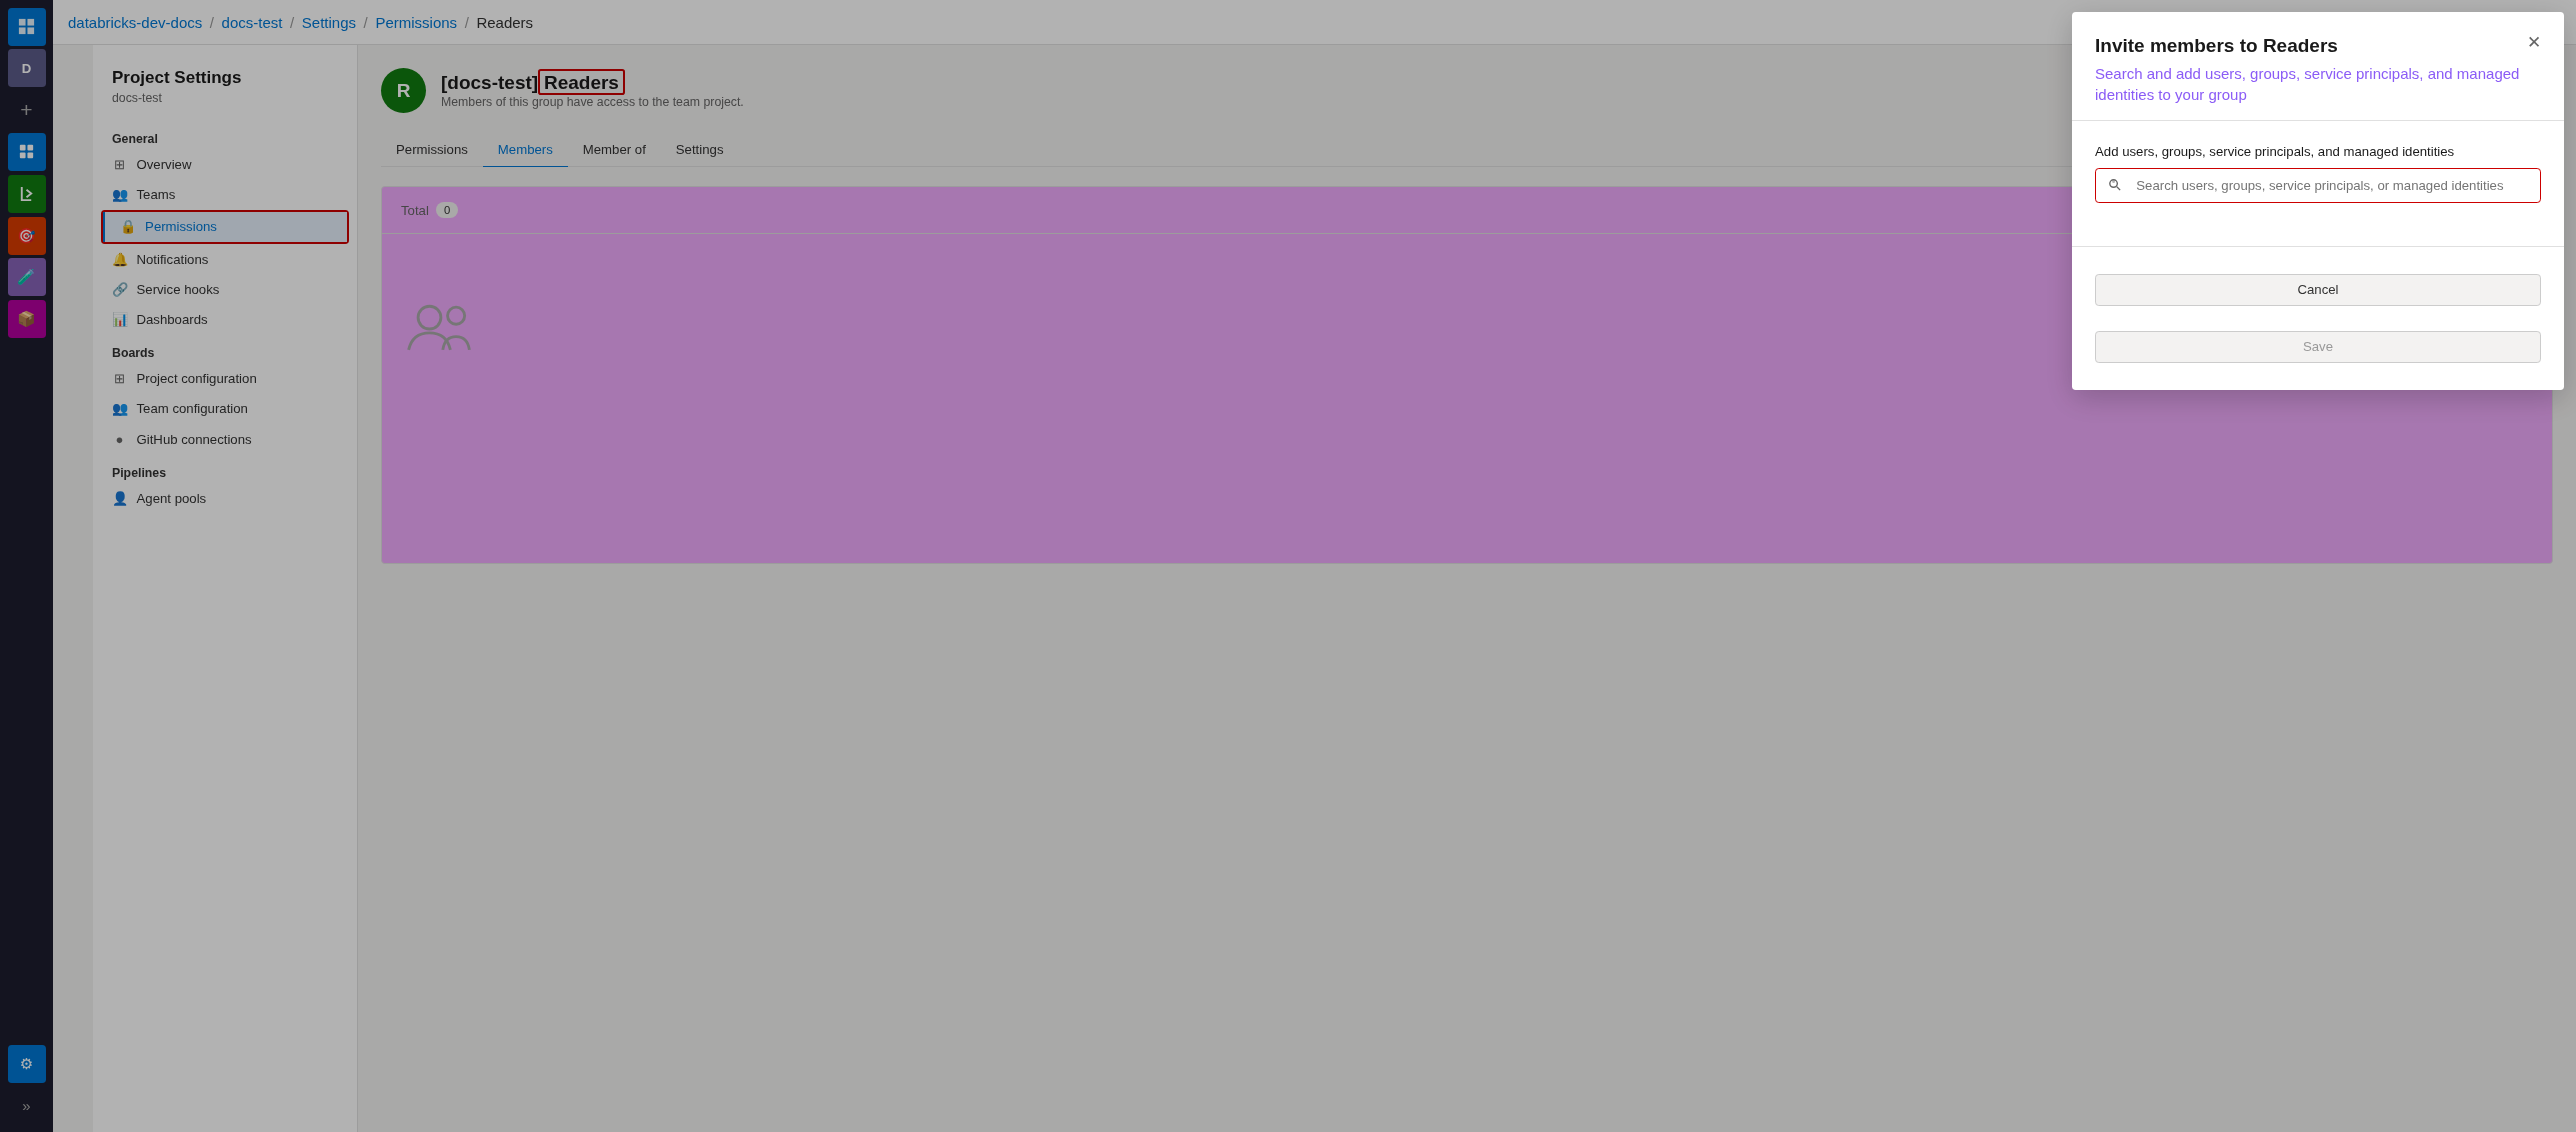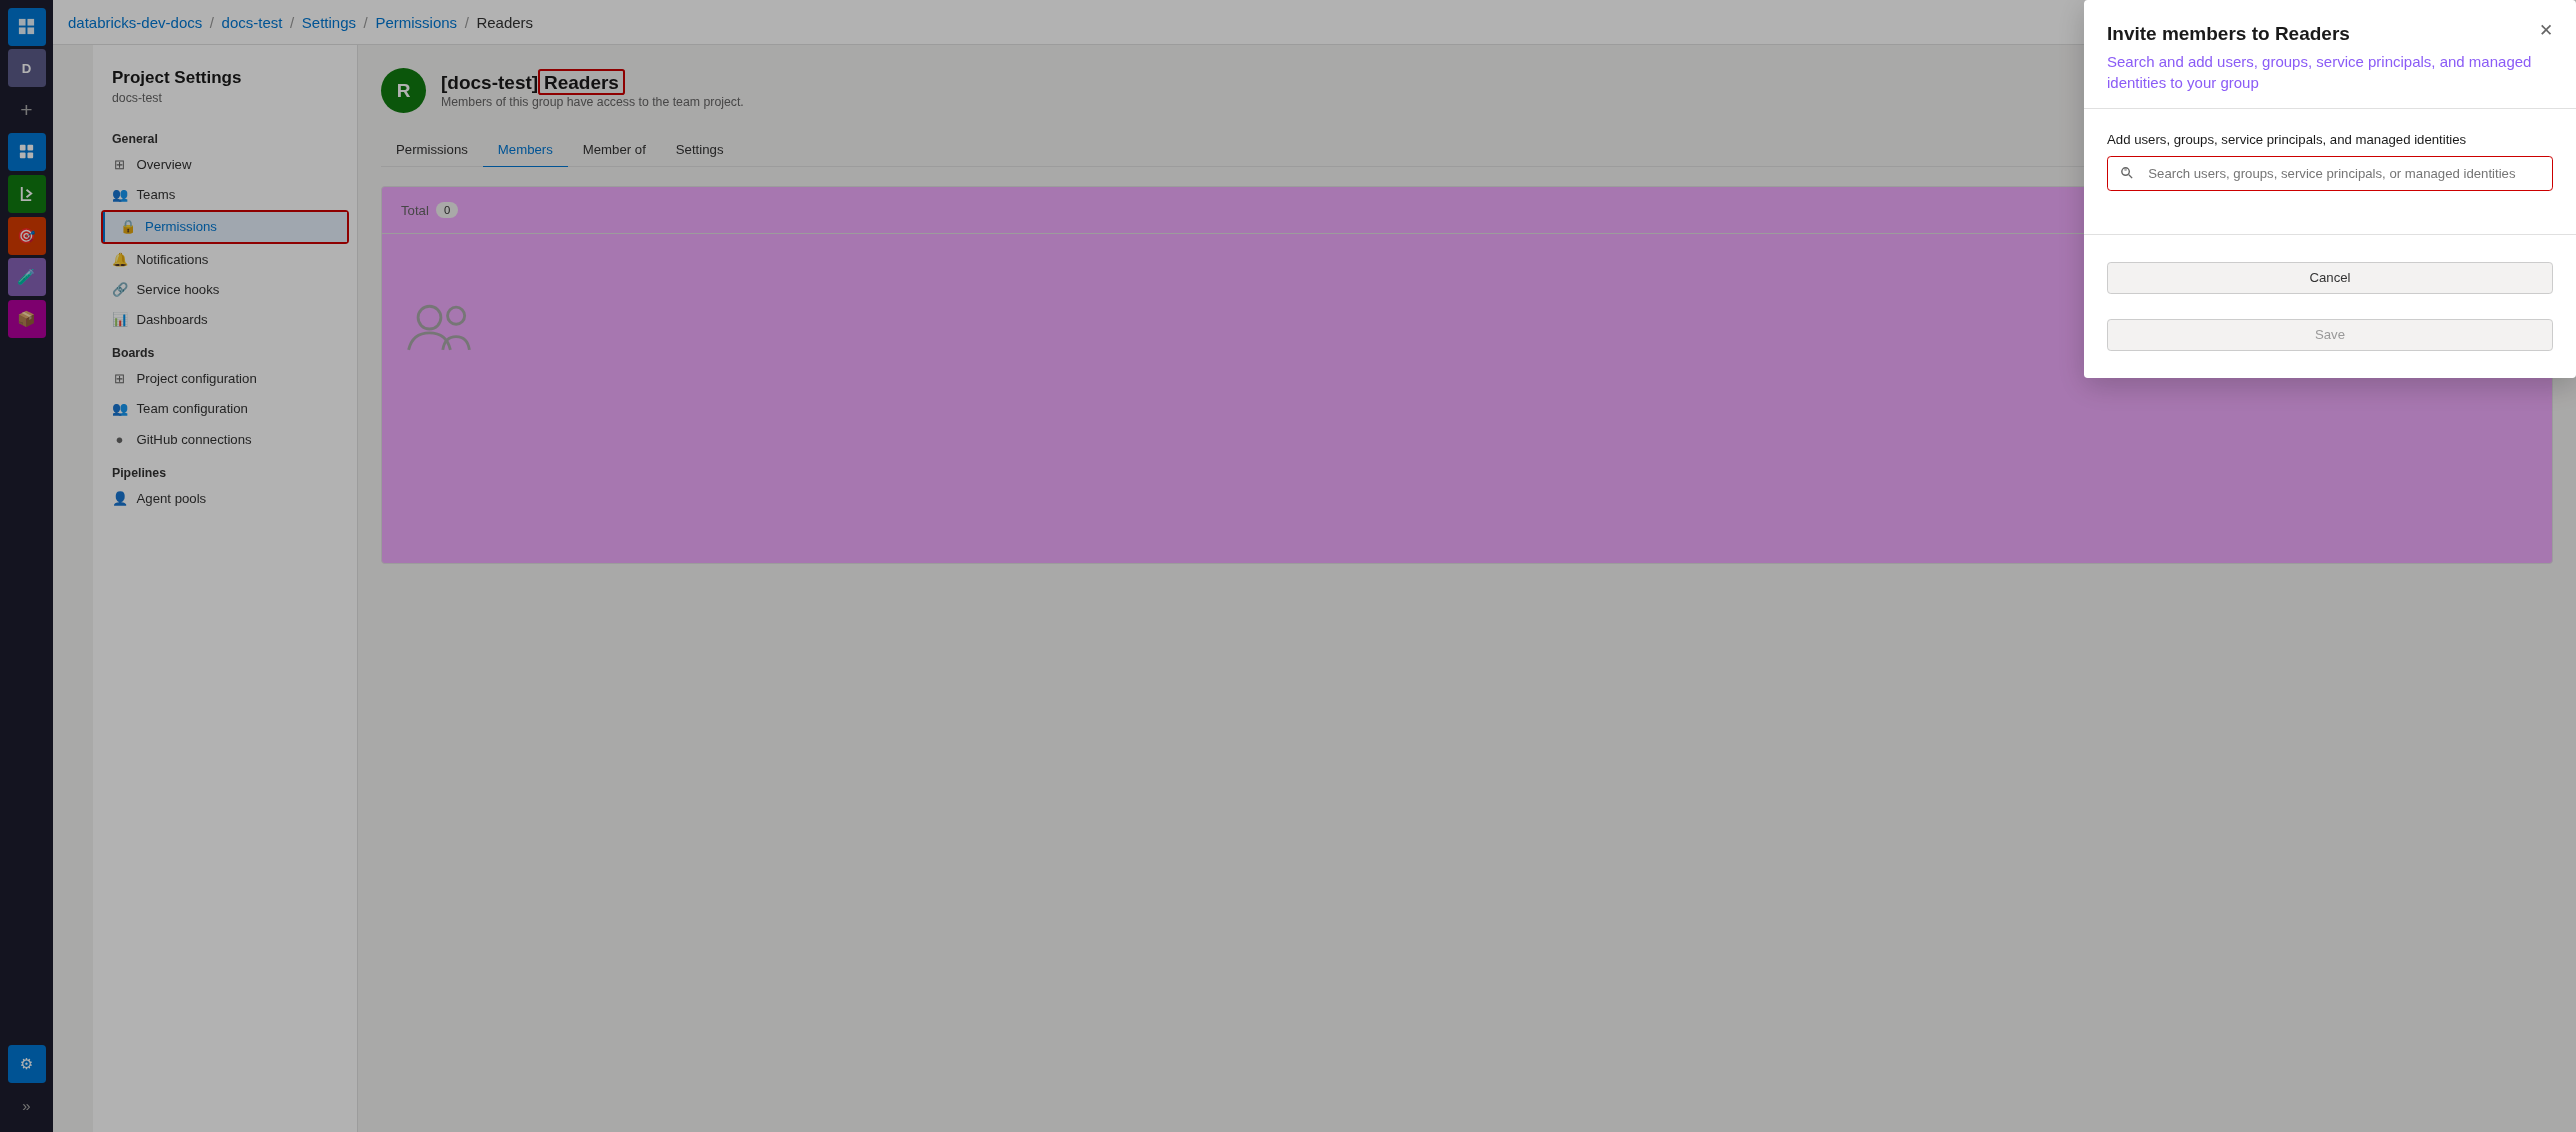--- a/index.html
+++ b/index.html
@@ -224,21 +224,21 @@
       display: flex;
       align-items: flex-start;
       justify-content: flex-end;
     }
     .modal {
       background: #fff;
       width: 492px;
       min-height: 378px;
       box-shadow: 0 7.6px 30px rgba(0,0,0,0.2);
       border-radius: 3.8px;
-      margin: 0;
+      margin: 12px;
       display: flex;
       flex-direction: column;
       position: relative;
     }
     .modal-header {
       padding: 23px 23px 15px;
       border-bottom: 0.9px solid #e0e0e0;
     }
     .modal-title {
       font-size: 19px;

